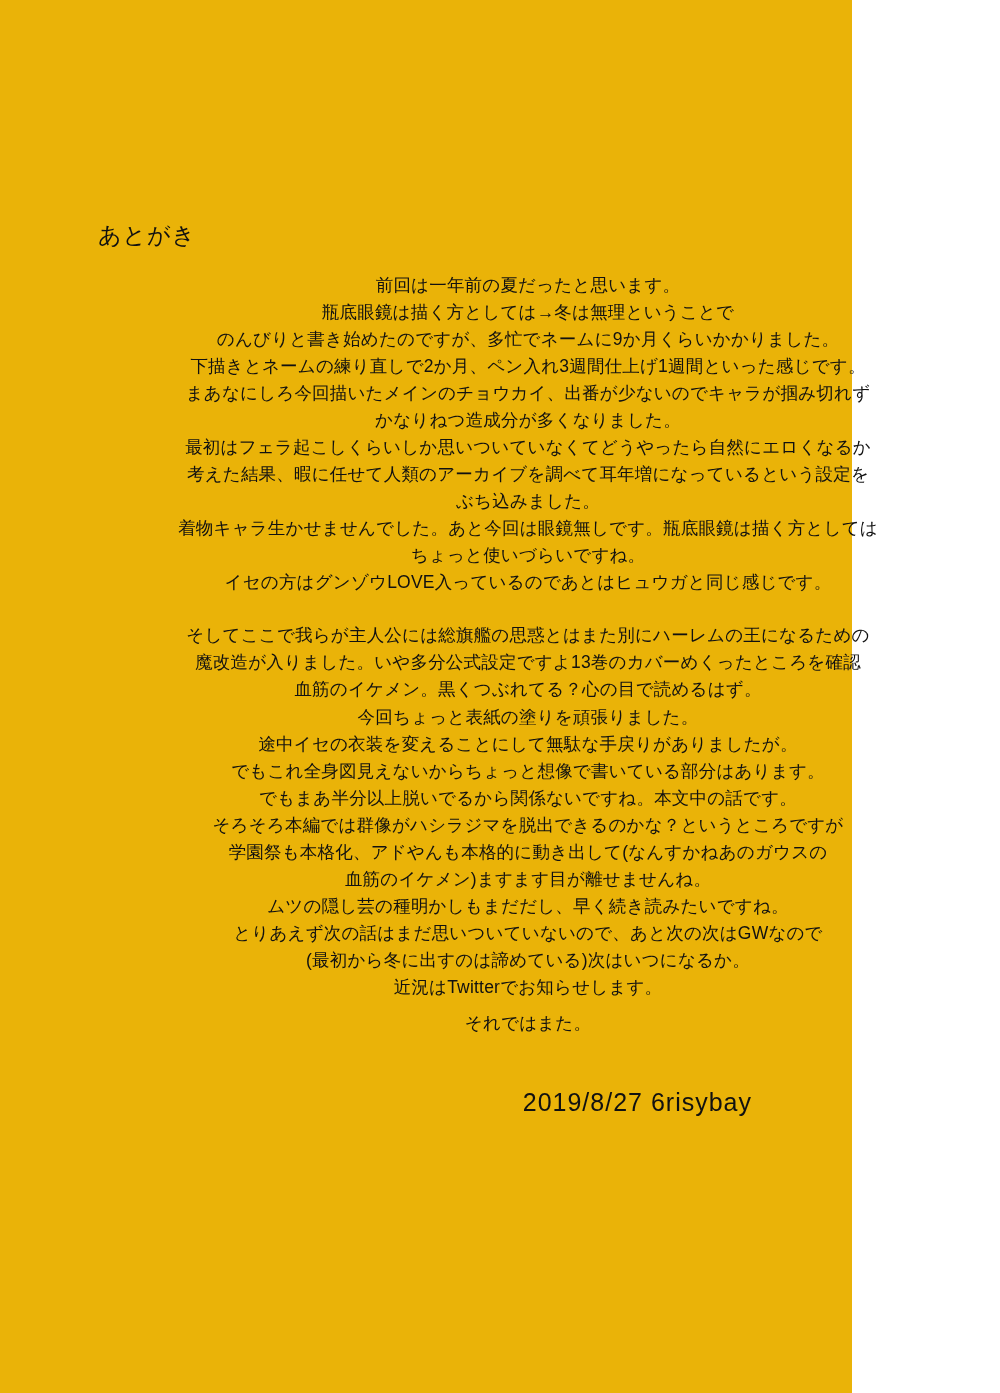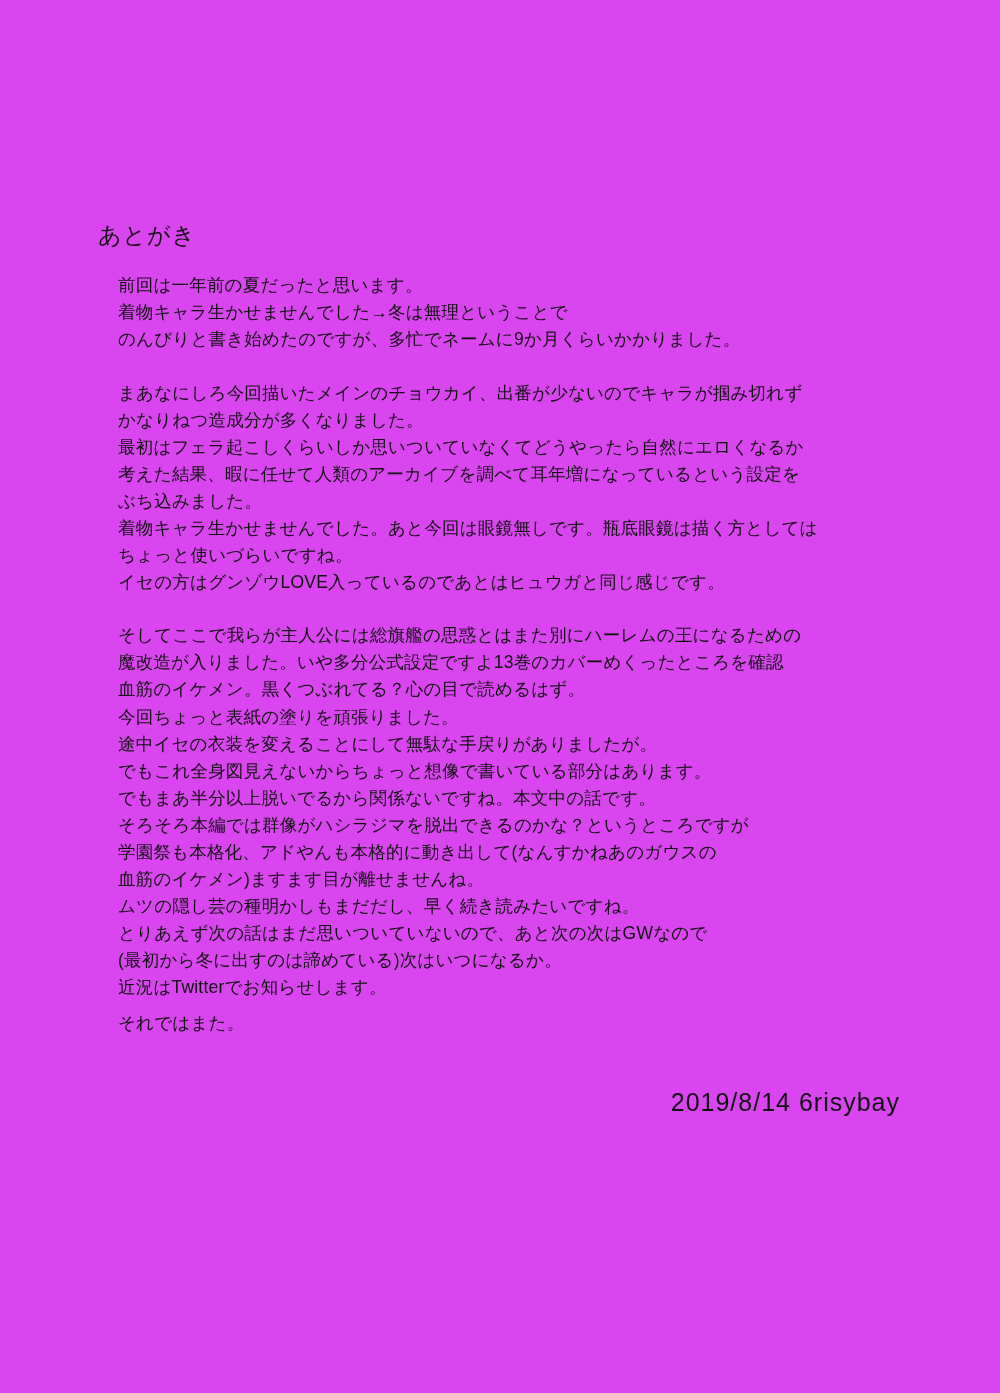--- a/index.html
+++ b/index.html
@@ -12,23 +12,24 @@
     height: 1393px;
     font-family: "Liberation Sans", "DejaVu Sans", sans-serif;
     color: #1a1a1a;
     position: relative;
     overflow: hidden;
   }
   .page {
     position: absolute;
     left: 0;
     top: 0;
-    width: 1000px;
+    width: 852px;
     height: 1393px;
-    background: #d946ef;
+    background: #eab308;
+    text-align: center;
   }
   .afterword-title {
     position: absolute;
     left: 98px;
     top: 220px;
     font-size: 23px;
     letter-spacing: 1px;
     color: #111111;
     white-space: nowrap;
   }
@@ -64,22 +65,23 @@
 </style>
 </head>
 <body>
 
 <div class="page">
 
   <div class="afterword-title">あとがき</div>
 
   <div class="body-block blk1">
     <p>前回は一年前の夏だったと思います。</p>
-    <p>着物キャラ生かせませんでした→冬は無理ということで</p>
+    <p>瓶底眼鏡は描く方としては→冬は無理ということで</p>
     <p>のんびりと書き始めたのですが、多忙でネームに9か月くらいかかりました。</p>
+    <p>下描きとネームの練り直しで2か月、ペン入れ3週間仕上げ1週間といった感じです。</p>
   </div>
 
   <div class="body-block blk2">
     <p>まあなにしろ今回描いたメインのチョウカイ、出番が少ないのでキャラが掴み切れず</p>
     <p>かなりねつ造成分が多くなりました。</p>
     <p>最初はフェラ起こしくらいしか思いついていなくてどうやったら自然にエロくなるか</p>
     <p>考えた結果、暇に任せて人類のアーカイブを調べて耳年増になっているという設定を</p>
     <p>ぶち込みました。</p>
     <p>着物キャラ生かせませんでした。あと今回は眼鏡無しです。瓶底眼鏡は描く方としては</p>
     <p>ちょっと使いづらいですね。</p>
@@ -109,15 +111,15 @@
   <div class="body-block blk6">
     <p>とりあえず次の話はまだ思いついていないので、あと次の次はGWなので</p>
     <p>(最初から冬に出すのは諦めている)次はいつになるか。</p>
     <p>近況はTwitterでお知らせします。</p>
   </div>
 
   <div class="body-block blk7">
     <p>それではまた。</p>
   </div>
 
-  <div class="signature">2019/8/14 6risybay</div>
+  <div class="signature">2019/8/27 6risybay</div>
 
 </div>
 
 </body></html>

